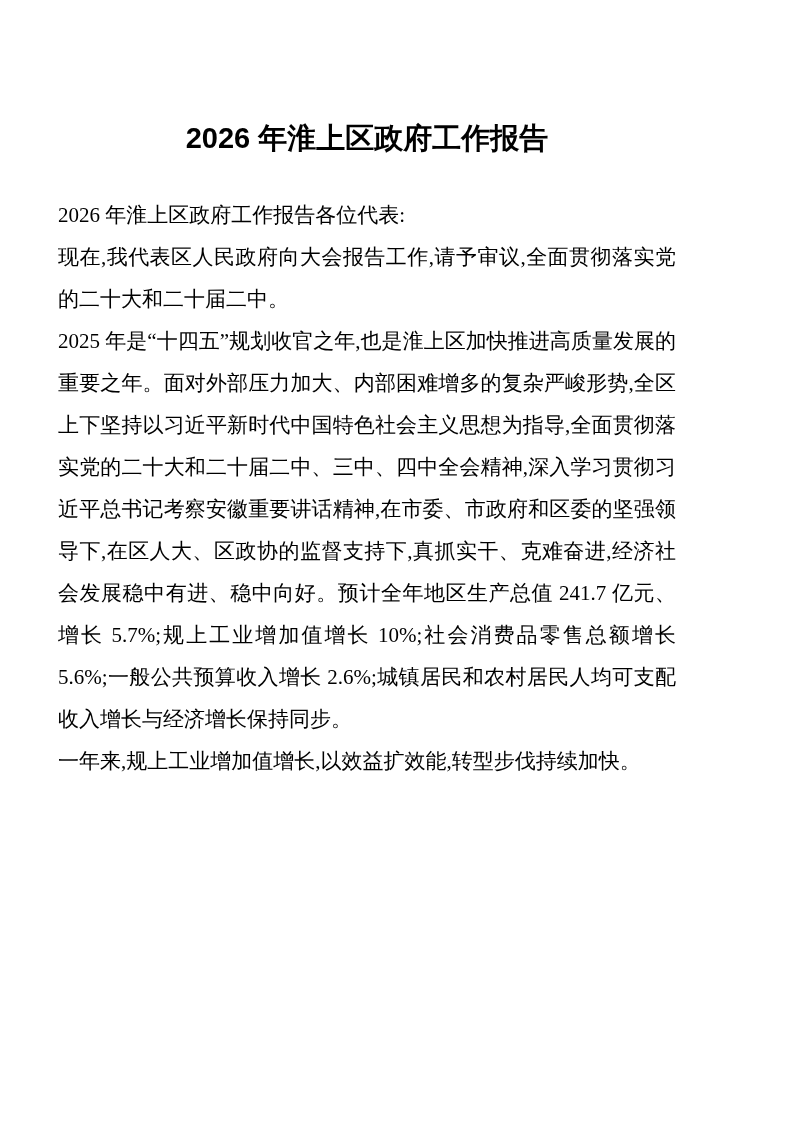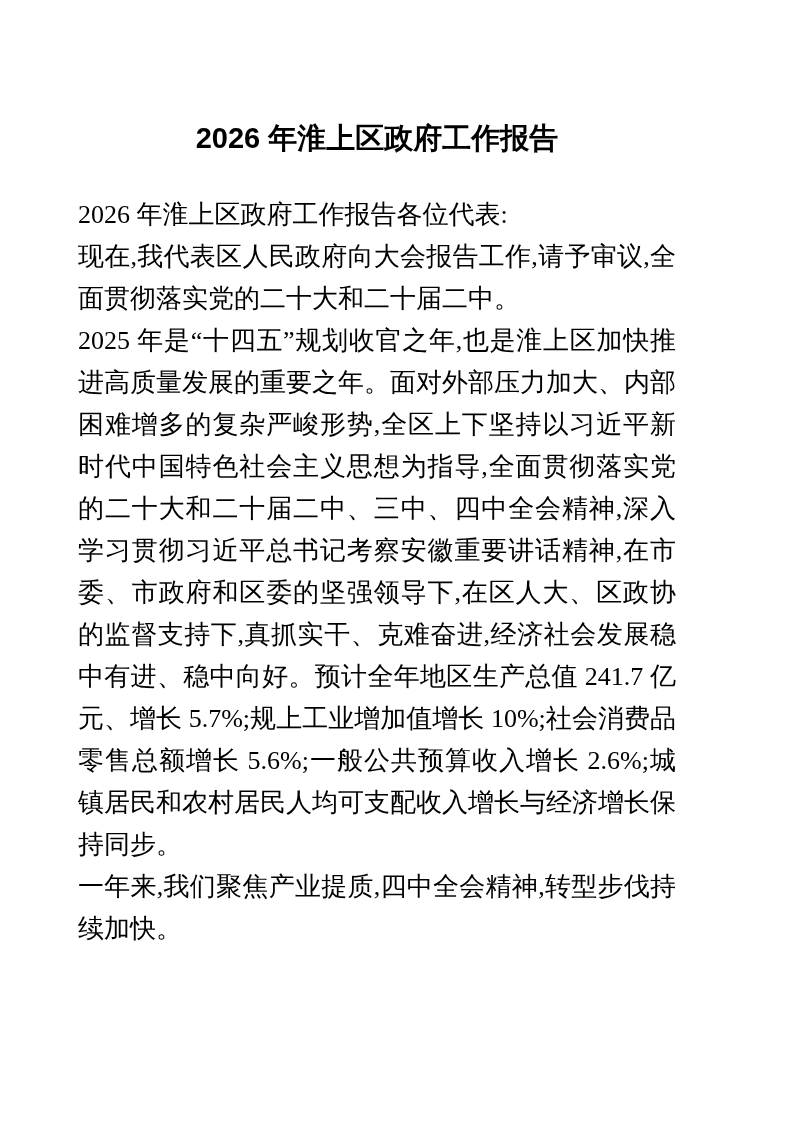--- a/index.html
+++ b/index.html
@@ -7,50 +7,50 @@
     padding: 0;
     background: #ffffff;
   }
   .page {
     position: relative;
     width: 793px;
     height: 1122px;
     margin: 0 auto;
     background: #ffffff;
     box-sizing: border-box;
-    padding: 112px 117px 0 78px;
+    padding: 112px 117px 0 58px;
     overflow: hidden;
   }
   .doc-title {
     font-family: "Liberation Sans", "DejaVu Sans", sans-serif;
     font-weight: 700;
     font-size: 29px;
     line-height: 52px;
     text-align: center;
     color: #000000;
     margin: 0 0 30px 0;
   }
   .doc-body {
     color: #000000;
   }
   .para {
     font-family: "Liberation Serif", "DejaVu Serif", serif;
-    font-size: 26px;
+    font-size: 21px;
     line-height: 42px;
     margin: 0;
     text-align: justify;
     text-align-last: left;
     color: #000000;
   }
 </style>
 </head>
 <body>
 
 <div class="page">
   <h1 class="doc-title"><span>2026 年淮上区政府工作报告</span></h1>
 
   <div class="doc-body">
     <p class="para">2026 年淮上区政府工作报告各位代表:</p>
     <p class="para">现在,我代表区人民政府向大会报告工作,请予审议,全面贯彻落实党的二十大和二十届二中。</p>
     <p class="para">2025 年是“十四五”规划收官之年,也是淮上区加快推进高质量发展的重要之年。面对外部压力加大、内部困难增多的复杂严峻形势,全区上下坚持以习近平新时代中国特色社会主义思想为指导,全面贯彻落实党的二十大和二十届二中、三中、四中全会精神,深入学习贯彻习近平总书记考察安徽重要讲话精神,在市委、市政府和区委的坚强领导下,在区人大、区政协的监督支持下,真抓实干、克难奋进,经济社会发展稳中有进、稳中向好。预计全年地区生产总值 241.7 亿元、增长 5.7%;规上工业增加值增长 10%;社会消费品零售总额增长 5.6%;一般公共预算收入增长 2.6%;城镇居民和农村居民人均可支配收入增长与经济增长保持同步。</p>
-    <p class="para">一年来,我们聚焦产业提质,四中全会精神,转型步伐持续加快。</p>
+    <p class="para">一年来,规上工业增加值增长,以效益扩效能,转型步伐持续加快。</p>
   </div>
 </div>
 
 </body></html>

